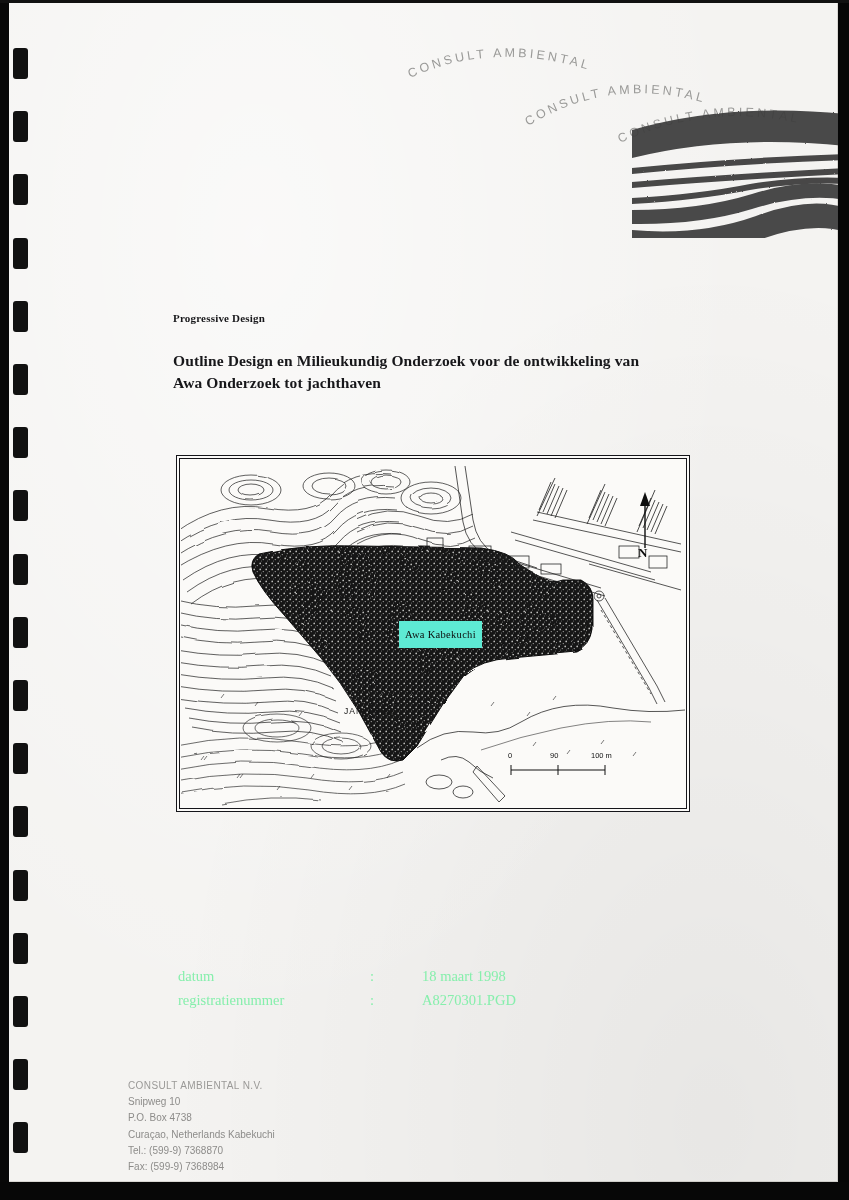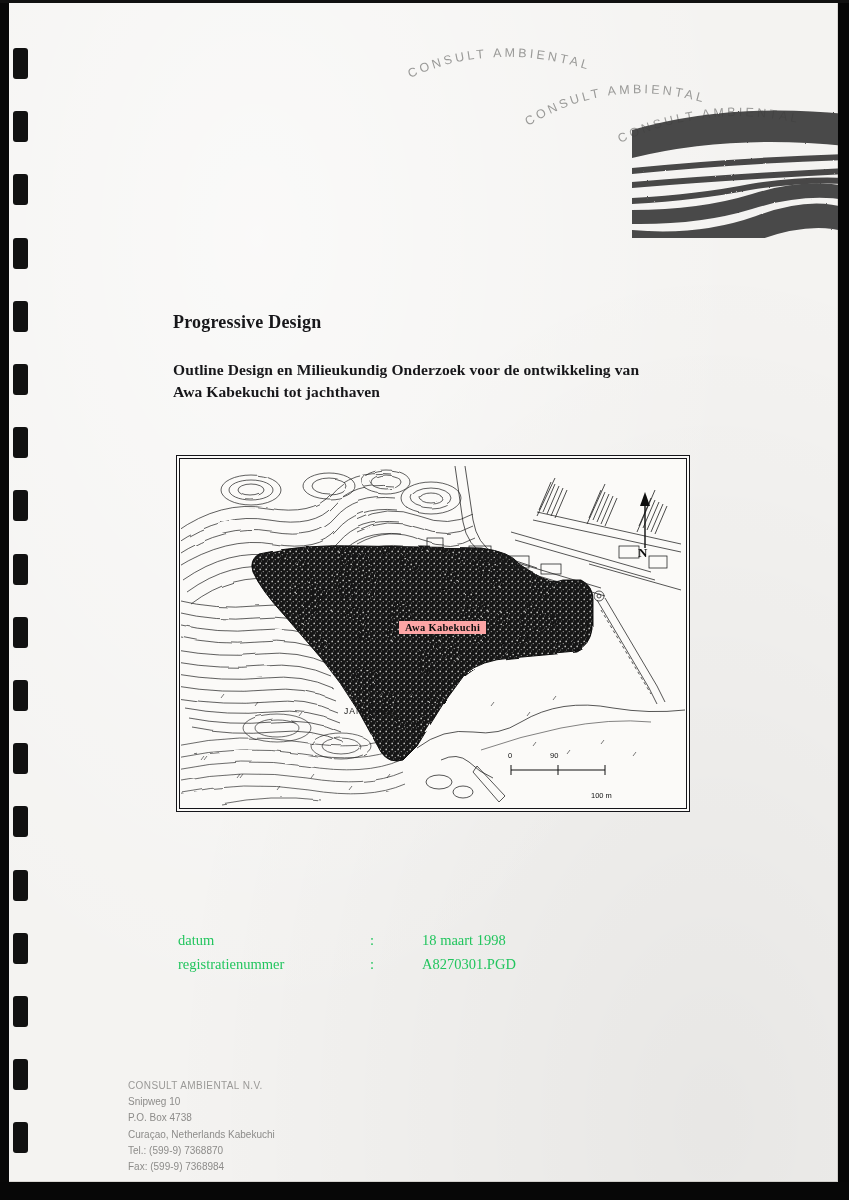--- a/index.html
+++ b/index.html
@@ -27,37 +27,37 @@
   .hole{position:absolute;left:13px;width:15px;height:31px;background:#111;border-radius:3px;}
 
   
   #logo{position:absolute;left:400px;top:18px;width:445px;height:220px;}
   #logo svg{display:block;}
   .arcword{font-family:"Liberation Sans",sans-serif;font-size:12.5px;letter-spacing:3.1px;
            fill:#9a9a98;font-weight:400;}
 
   
   #titleblock{position:absolute;left:173px;top:312px;width:560px;}
-  .t-line1{font-size:18px;font-weight:bold;color:#17171a;letter-spacing:.2px;}
+  .t-line1{font-size:11px;font-weight:bold;color:#17171a;letter-spacing:.2px;}
   .t-line2{margin-top:26px;font-size:15.5px;font-weight:bold;color:#17171a;line-height:1.42;letter-spacing:.1px;}
 
   
   #mapwrap{position:absolute;left:176px;top:455px;width:514px;height:357px;}
   #mapframe{position:absolute;inset:0;border:1.5px solid #15151a;background:#fbfaf8;}
   #mapframe2{position:absolute;left:3px;top:3px;right:3px;bottom:3px;border:1.2px solid #15151a;}
   #mapsvg{position:absolute;left:5px;top:5px;}
-  .maplabel-box{position:absolute;background:#fca5a5;border:0;padding:1px 6px;
-      font-family:"Liberation Serif",serif;font-weight:bold;font-size:10.5px;color:#0d0d0d;letter-spacing:.3px;}
+  .maplabel-box{position:absolute;background:#5eead4;border:0;padding:8px 6px;
+      font-family:"Liberation Serif",serif;font-weight:normal;font-size:10.5px;color:#0d0d0d;letter-spacing:.3px;}
   .maplabel-plain{position:absolute;font-family:"Liberation Sans",sans-serif;font-size:8.5px;
       color:#141414;letter-spacing:1.1px;text-align:right;}
   .northN{position:absolute;font-family:"Liberation Serif",serif;font-weight:bold;font-size:13px;color:#0d0d0d;}
   .scalenum{position:absolute;font-family:"Liberation Sans",sans-serif;font-size:7.5px;color:#111;}
 
   
-  #meta{position:absolute;left:178px;top:928px;font-size:14.5px;color:#22c55e;}
+  #meta{position:absolute;left:178px;top:964px;font-size:14.5px;color:#86efac;}
   #meta table{border-collapse:collapse;}
   #meta td{padding:1.5px 0;font-size:14.5px;line-height:1.5;}
   .m-key{width:192px;}
   .m-colon{width:52px;}
   .m-val{}
 
   
   #footer-left{position:absolute;left:128px;top:1078px;
       font-family:"Liberation Sans",sans-serif;font-size:10px;line-height:1.62;color:#8d8c8a;}
   #footer-left .l1{color:#9a9997;letter-spacing:.4px;}
@@ -117,21 +117,21 @@
 
         <path d="M 232,212 Q 300,218 356,198 Q 410,178 446,190 L 446,214 Q 410,203 356,223 Q 300,243 232,236 Z" fill="#3c3c3c"></path>
       </g>
     </svg>
   </div>
 
   <div id="titleblock">
     <div class="t-line1">Progressive Design</div>
     <div class="t-line2">
       <div>Outline Design en Milieukundig Onderzoek voor de ontwikkeling van</div>
-      <div>Awa Kabekuchi tot jachthaven</div>
+      <div>Awa Onderzoek tot jachthaven</div>
     </div>
   </div>
 
   <div id="mapwrap">
     <div id="mapframe"></div>
     <div id="mapframe2"></div>
 
     <svg id="mapsvg" width="504" height="347" viewBox="0 0 504 347" xmlns="http://www.w3.org/2000/svg">
       <defs>
         <clipPath id="mapclip">
@@ -276,21 +276,21 @@
           <line x1="424" y1="305" x2="424" y2="315"></line>
         </g>
       </g>
     </svg>
 
     <div class="maplabel-box" style="left:223px;top:166px;">Awa Kabekuchi</div>
     <div class="maplabel-plain" style="left:168px;top:251px;">JAN THIEL</div>
     <div class="northN" style="left:462px;top:90px;">N</div>
     <div class="scalenum" style="left:332px;top:296px;">0</div>
     <div class="scalenum" style="left:374px;top:296px;">90</div>
-    <div class="scalenum" style="left:415px;top:296px;margin-top:40px;">100 m</div>
+    <div class="scalenum" style="left:415px;top:296px;">100 m</div>
   </div>
 
   <div id="meta">
     <table>
       <tbody>
         <tr>
           <td class="m-key">datum</td>
           <td class="m-colon">:</td>
           <td class="m-val">18 maart 1998</td>
         </tr>

